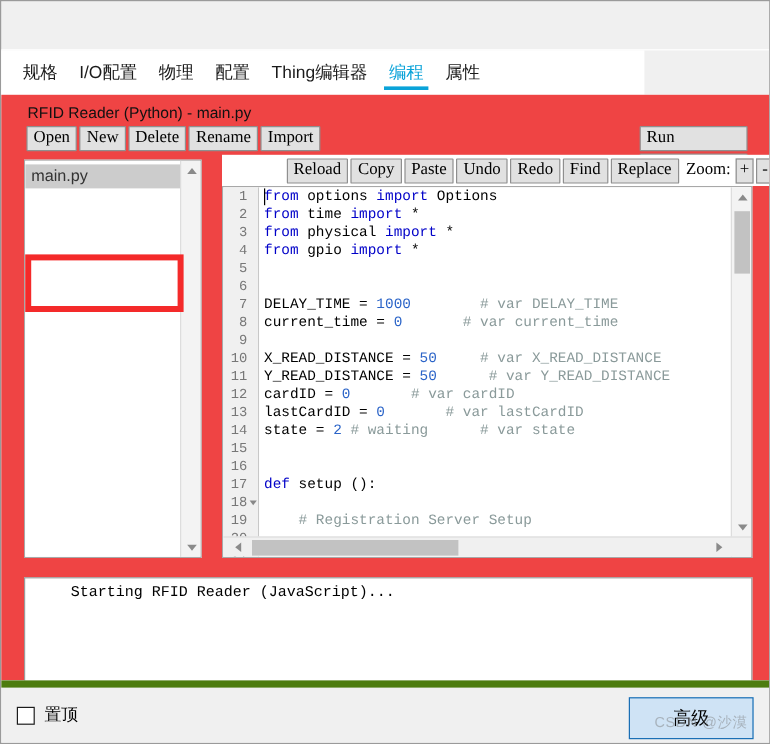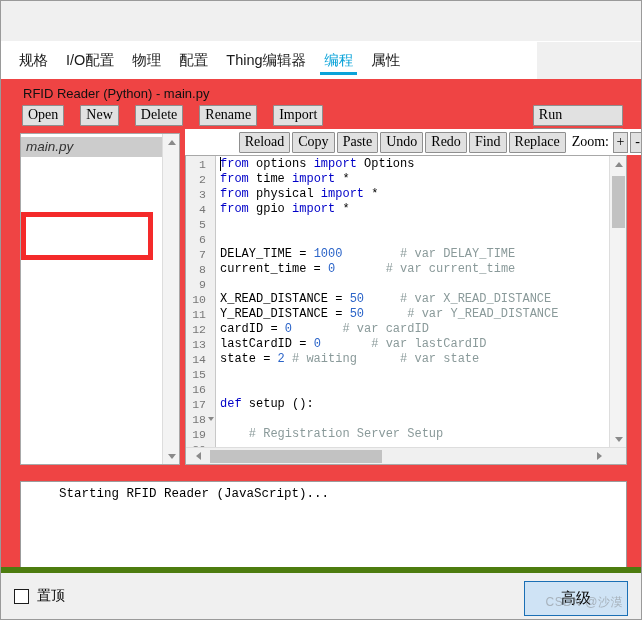--- a/index.html
+++ b/index.html
@@ -113,21 +113,21 @@
 
   .sub-title {
     position: absolute; left: 22px; top: 7px;
     font-size: 13px; color: #111;
     white-space: nowrap;
   }
 
   
   .btnrow-left {
     position: absolute; left: 21px; top: 26px;
-    display: flex; gap: 16px;
+    display: flex; gap: 2px;
   }
   .btnrow-right {
     position: absolute; right: 18px; top: 26px;
     display: flex; gap: 2px; flex-direction: column;
   }
   .wbutton {
     background: #e1e1e1;
     border: 1px solid #8f8f8f;
     border-radius: 1px;
     font-family: "Liberation Serif", serif;
@@ -136,25 +136,24 @@
     padding: 1px 5px 2px 5px;
     line-height: 15px;
     height: 21px;
     white-space: nowrap;
     cursor: default;
   }
 
   
   .filelist-wrap {
     position: absolute; left: 19px; top: 54px;
-    width: 160px; height: 332px;
+    width: 148px; height: 332px;
     background: #ffffff;
     border: 1px solid #a8a8a8;
     display: flex;
-    font-style: italic;
   }
   .filelist {
     flex: 1 1 auto;
     background: #ffffff;
     overflow: hidden;
     padding-top: 3px;
   }
   .file-item {
     height: 20px;
     line-height: 20px;

